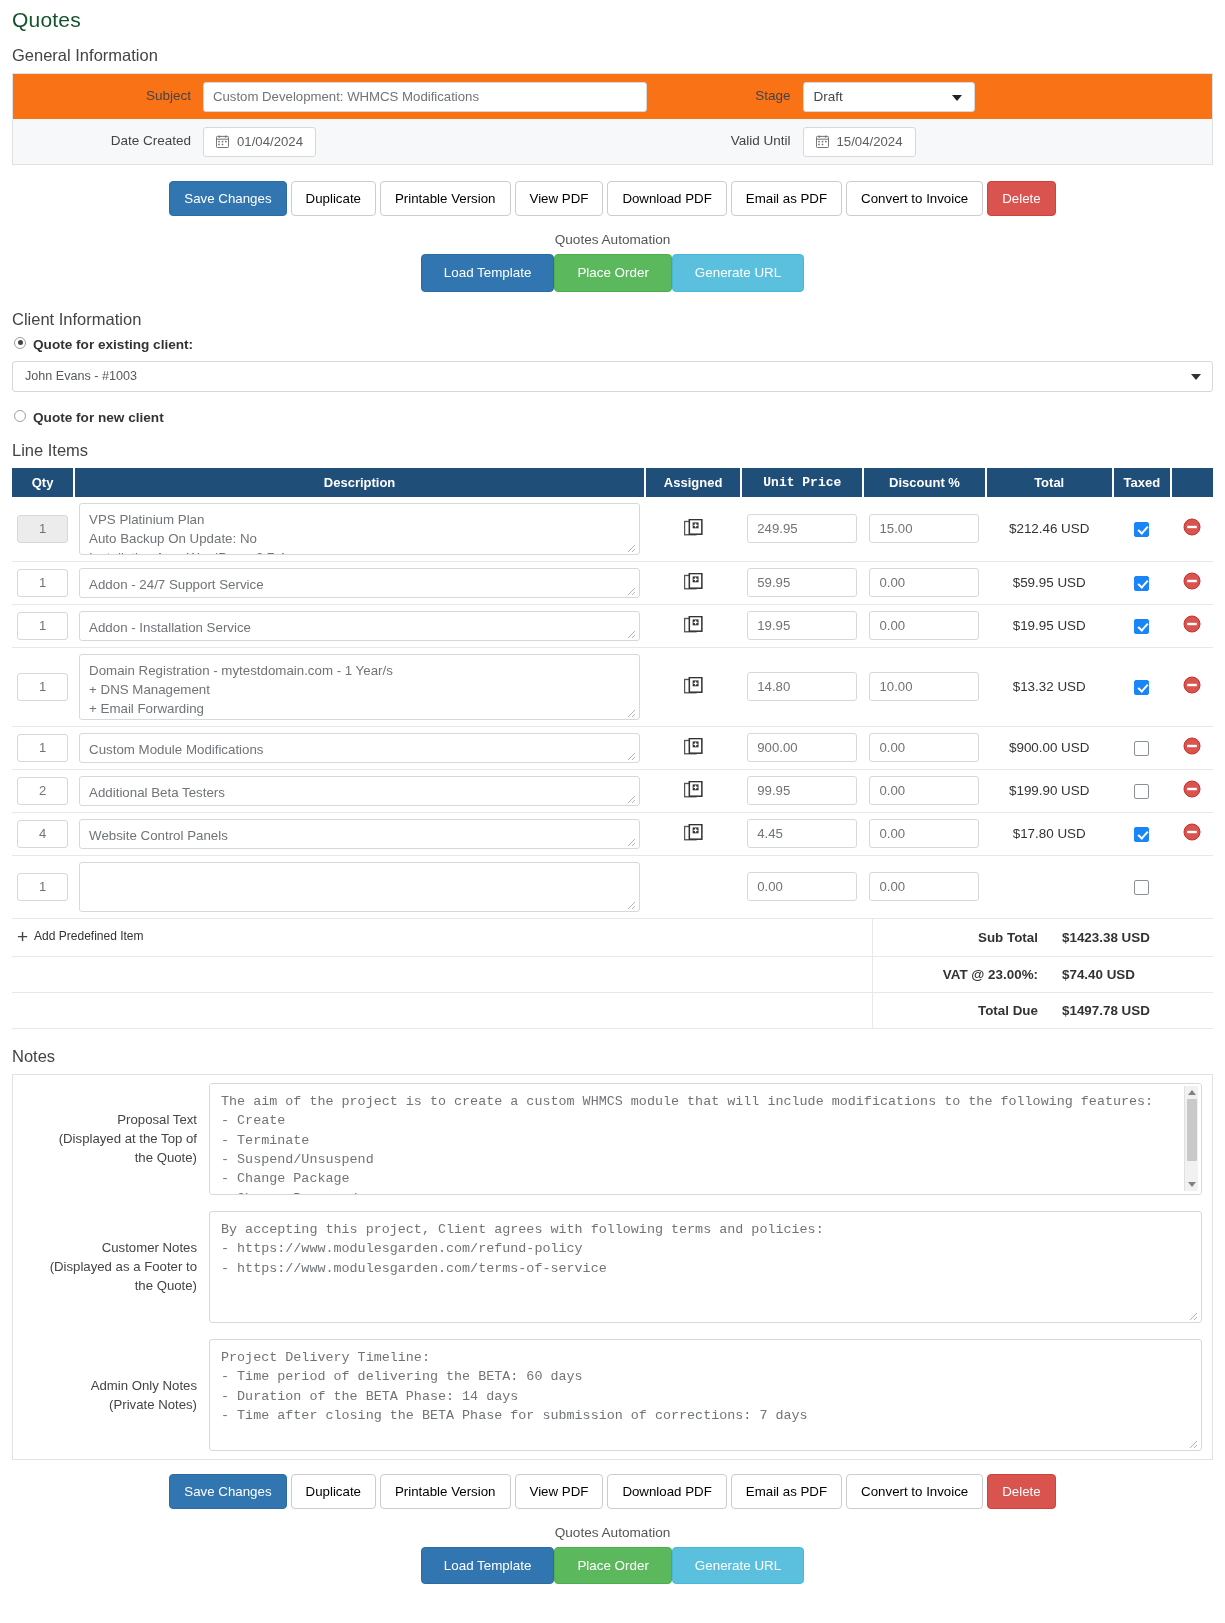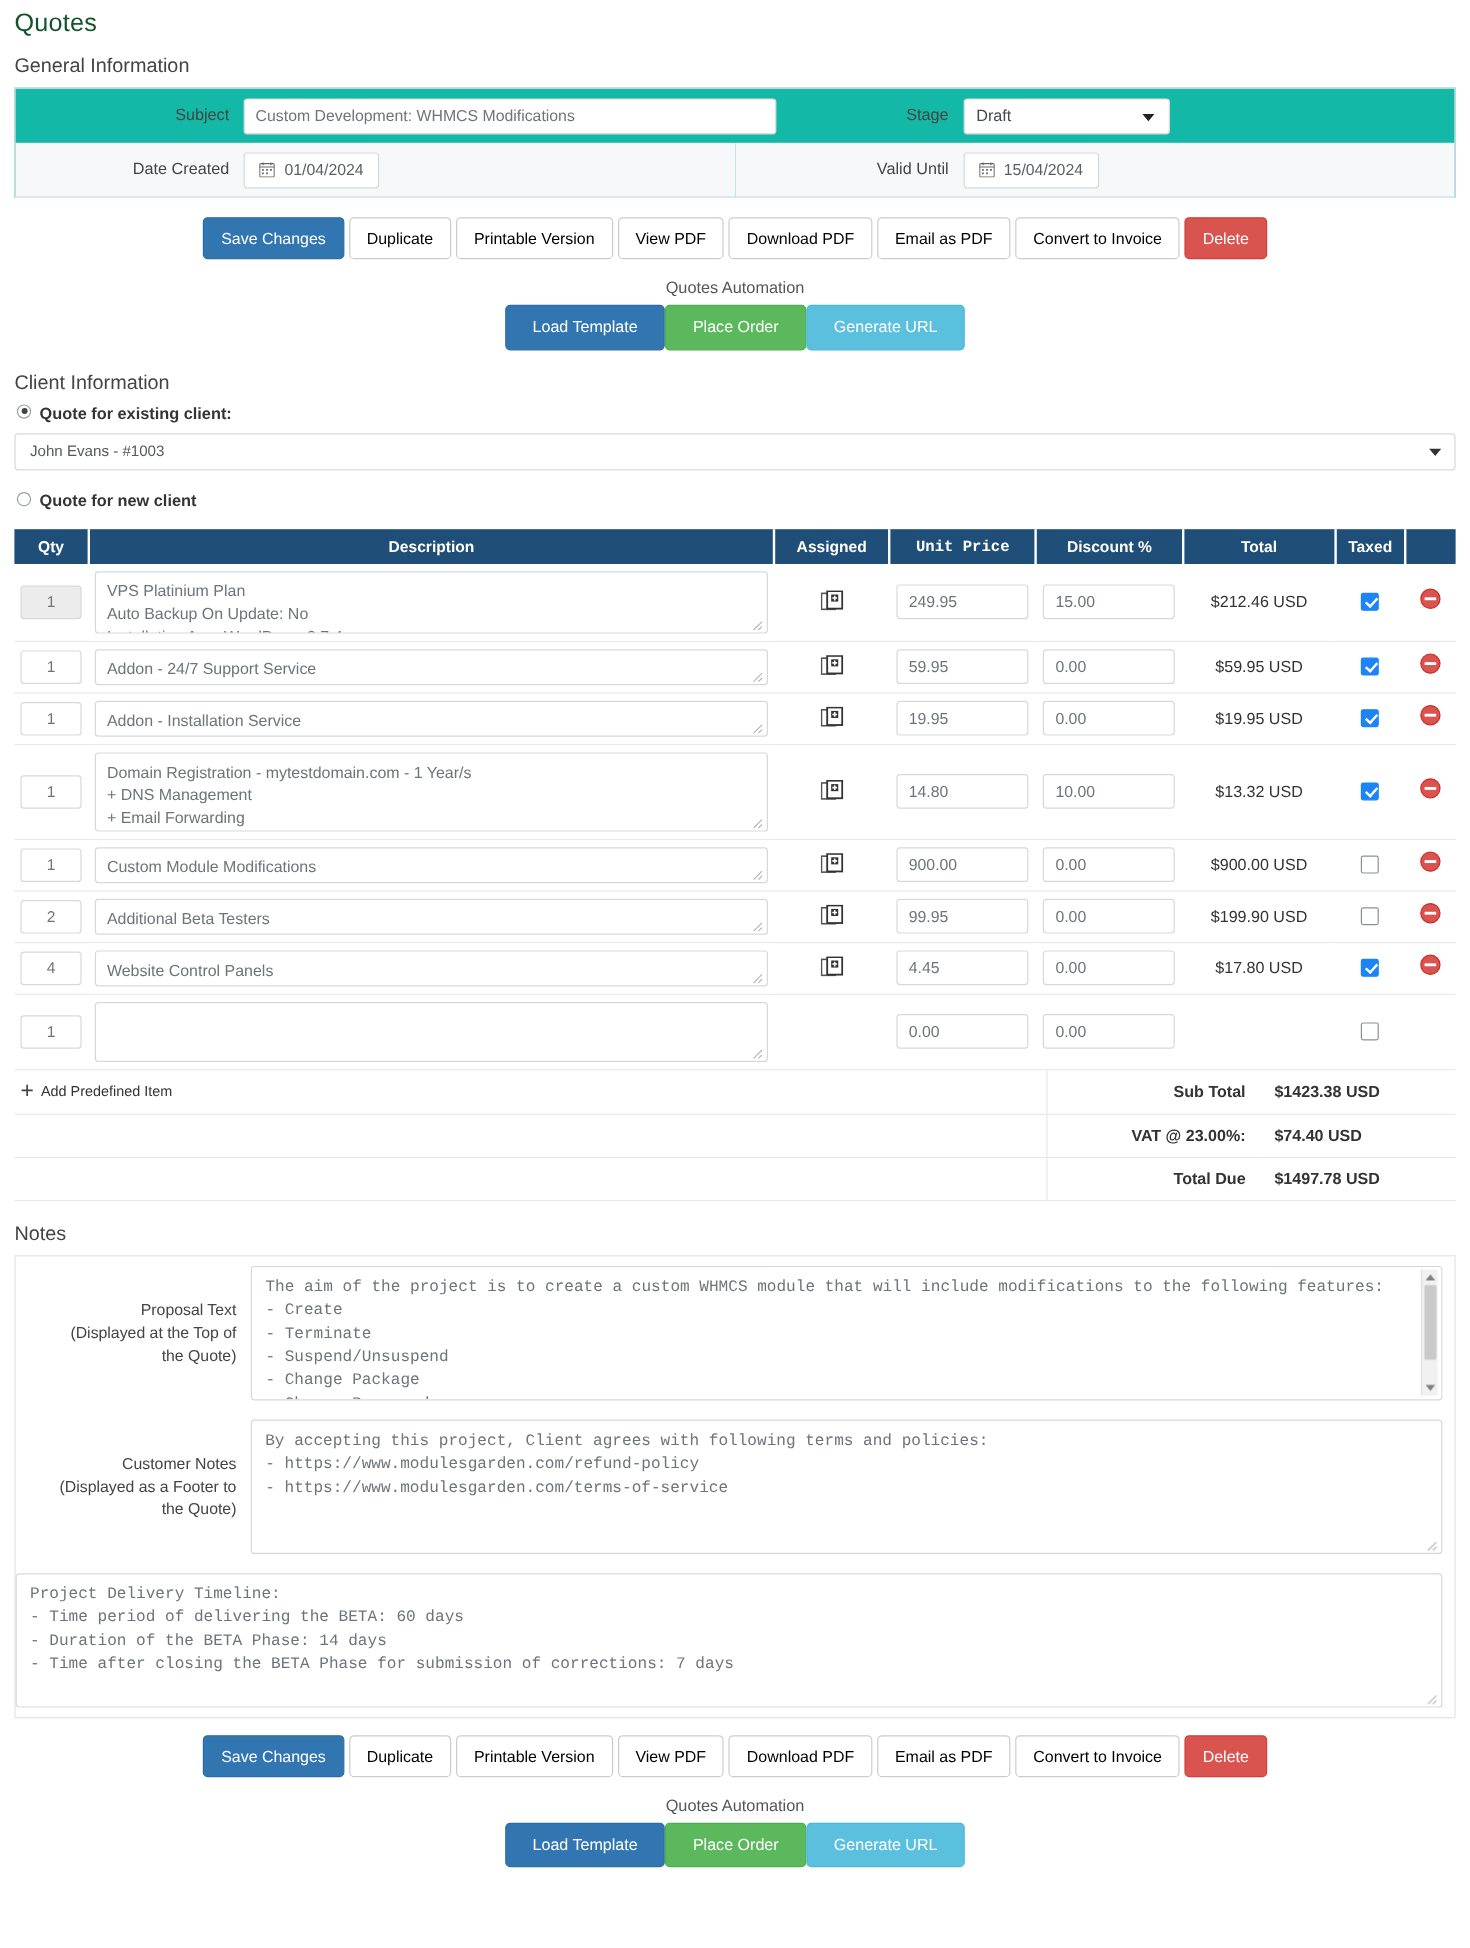--- a/index.html
+++ b/index.html
@@ -17,21 +17,21 @@
     margin: 8px 0 14px 0; letter-spacing: .2px;
   }
   h2.section-title {
     font-size: 16.5px; font-weight: 400; color: #444;
     margin: 0 0 8px 0;
   }
 
   
   .panel {
     border: 1px solid #e0e3e6;
-    background: #14b8a6;
+    background: #f97316;
     margin-bottom: 16px;
   }
   .form-grid { display: flex; width: 100%; }
   .form-col { width: 50%; }
   .form-row { display: flex; align-items: stretch; min-height: 45px; }
   .form-row.shaded { background: #f7f8f9; }
   .form-label {
     width: 190px; min-width: 190px; text-align: right;
     padding: 14px 12px 0 0; font-size: 13.5px; color: #444;
   }
@@ -304,20 +304,21 @@
   </div>
   <div class="client-select">
     <span>John Evans - #1003</span>
     <span class="caret2"></span>
   </div>
   <div class="radio-line" style="margin-bottom:16px;">
     <span class="radio"></span>
     <span class="radio-label">Quote for new client</span>
   </div>
 
+  <h2 class="section-title">Line Items</h2>
 
   <table class="items">
     <thead>
       <tr>
         <th class="c-qty">Qty</th>
         <th class="c-desc">Description</th>
         <th class="c-asg">Assigned</th>
         <th class="c-price">Unit Price</th>
         <th class="c-disc">Discount %</th>
         <th class="c-total">Total</th>
@@ -661,20 +662,24 @@
 - https://www.modulesgarden.com/refund-policy
 - https://www.modulesgarden.com/terms-of-service</textarea>
         <svg class="grip" viewBox="0 0 9 9">
             <line x1="8" y1="1" x2="1" y2="8" stroke="#b5b5b5"></line>
             <line x1="8" y1="5" x2="5" y2="8" stroke="#b5b5b5"></line>
           </svg>
       </div>
     </div>
 
     <div class="note-row">
+      <div class="note-label">
+        <span>Admin Only Notes</span>
+        <span>(Private Notes)</span>
+      </div>
       <div class="note-ctrl">
         <textarea class="note-area" rows="5" style="height: 112px;">Project Delivery Timeline:
 - Time period of delivering the BETA: 60 days
 - Duration of the BETA Phase: 14 days
 - Time after closing the BETA Phase for submission of corrections: 7 days</textarea>
         <svg class="grip" viewBox="0 0 9 9">
             <line x1="8" y1="1" x2="1" y2="8" stroke="#b5b5b5"></line>
             <line x1="8" y1="5" x2="5" y2="8" stroke="#b5b5b5"></line>
           </svg>
       </div>

